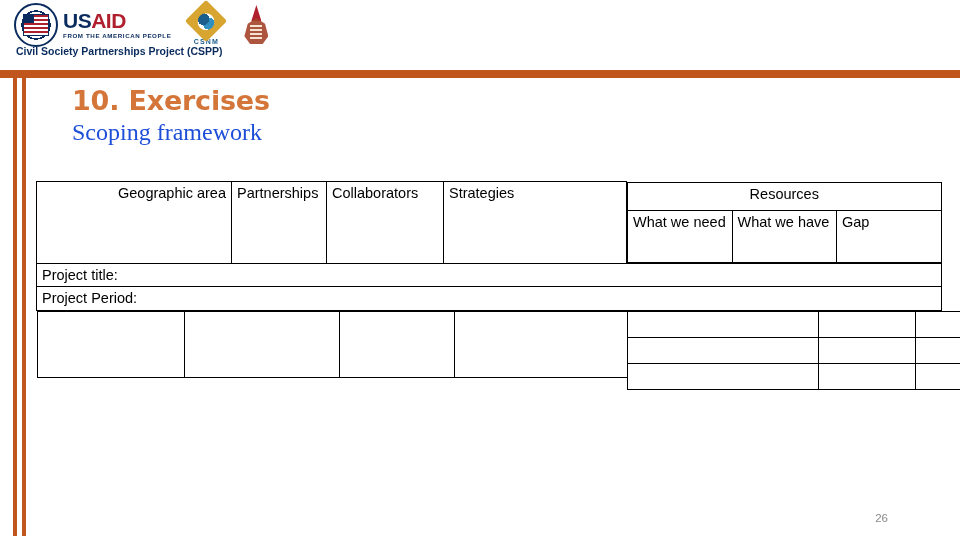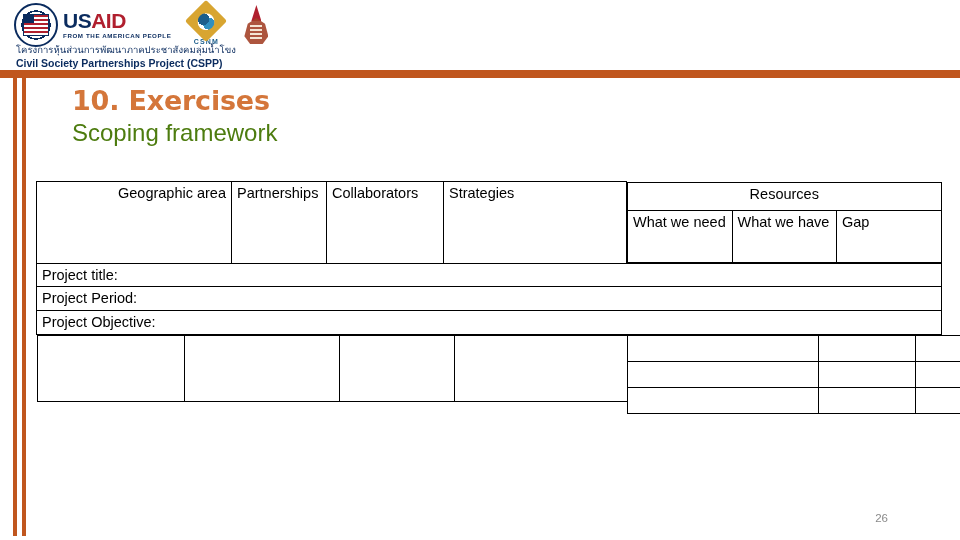--- a/index.html
+++ b/index.html
@@ -181,22 +181,22 @@
     font-weight: bold;
     color: #D4763A;
     font-family: "DejaVu Sans", sans-serif;
     letter-spacing: -0.2px;
   }
   #slide-subtitle {
     position: absolute;
     left: 72px;
     top: 119px;
     font-size: 24px;
-    color: #4d7c0f;
-    font-family: Liberation Sans, sans-serif;
+    color: #1d4ed8;
+    font-family: Liberation Serif, serif;
   }
 
   
   #framework-table {
     position: absolute;
     left: 36px;
     top: 181px;
     width: 906px;
     border-collapse: collapse;
     table-layout: fixed;
@@ -266,21 +266,20 @@
     </div>
 
     <div class="emblem">
       <div class="crown"></div>
       <div class="body"></div>
     </div>
 
   </div>
 
   <div class="brand-lines">
-    <div class="brand-thai">โครงการหุ้นส่วนการพัฒนาภาคประชาสังคมลุ่มน้ำโขง</div>
     <div class="brand-eng">Civil Society Partnerships Project (CSPP)</div>
   </div>
 </div>
 
 <div id="accent-band"></div>
 <div class="rail rail-a"></div>
 <div class="rail rail-b"></div>
 
 <div id="slide-title">10. Exercises</div>
 <div id="slide-subtitle">Scoping framework</div>
@@ -311,23 +310,20 @@
 
   <tr>
     <td colspan="7" style="height:16px">Project title:</td>
   </tr>
 
   <tr>
     <td colspan="7" style="height:16px">Project Period:</td>
   </tr>
 
 
-  <tr>
-    <td colspan="7" style="height:17px">Project Objective:</td>
-  </tr>
 
   <tr>
     <td colspan="4" class="cell-pad">
       <table class="inner">
         <tbody>
               <tr>
           <td style="width:136px; height:59px"></td>
           <td style="width:144px"></td>
           <td style="width:104px"></td>
           <td style="width:162px"></td>

